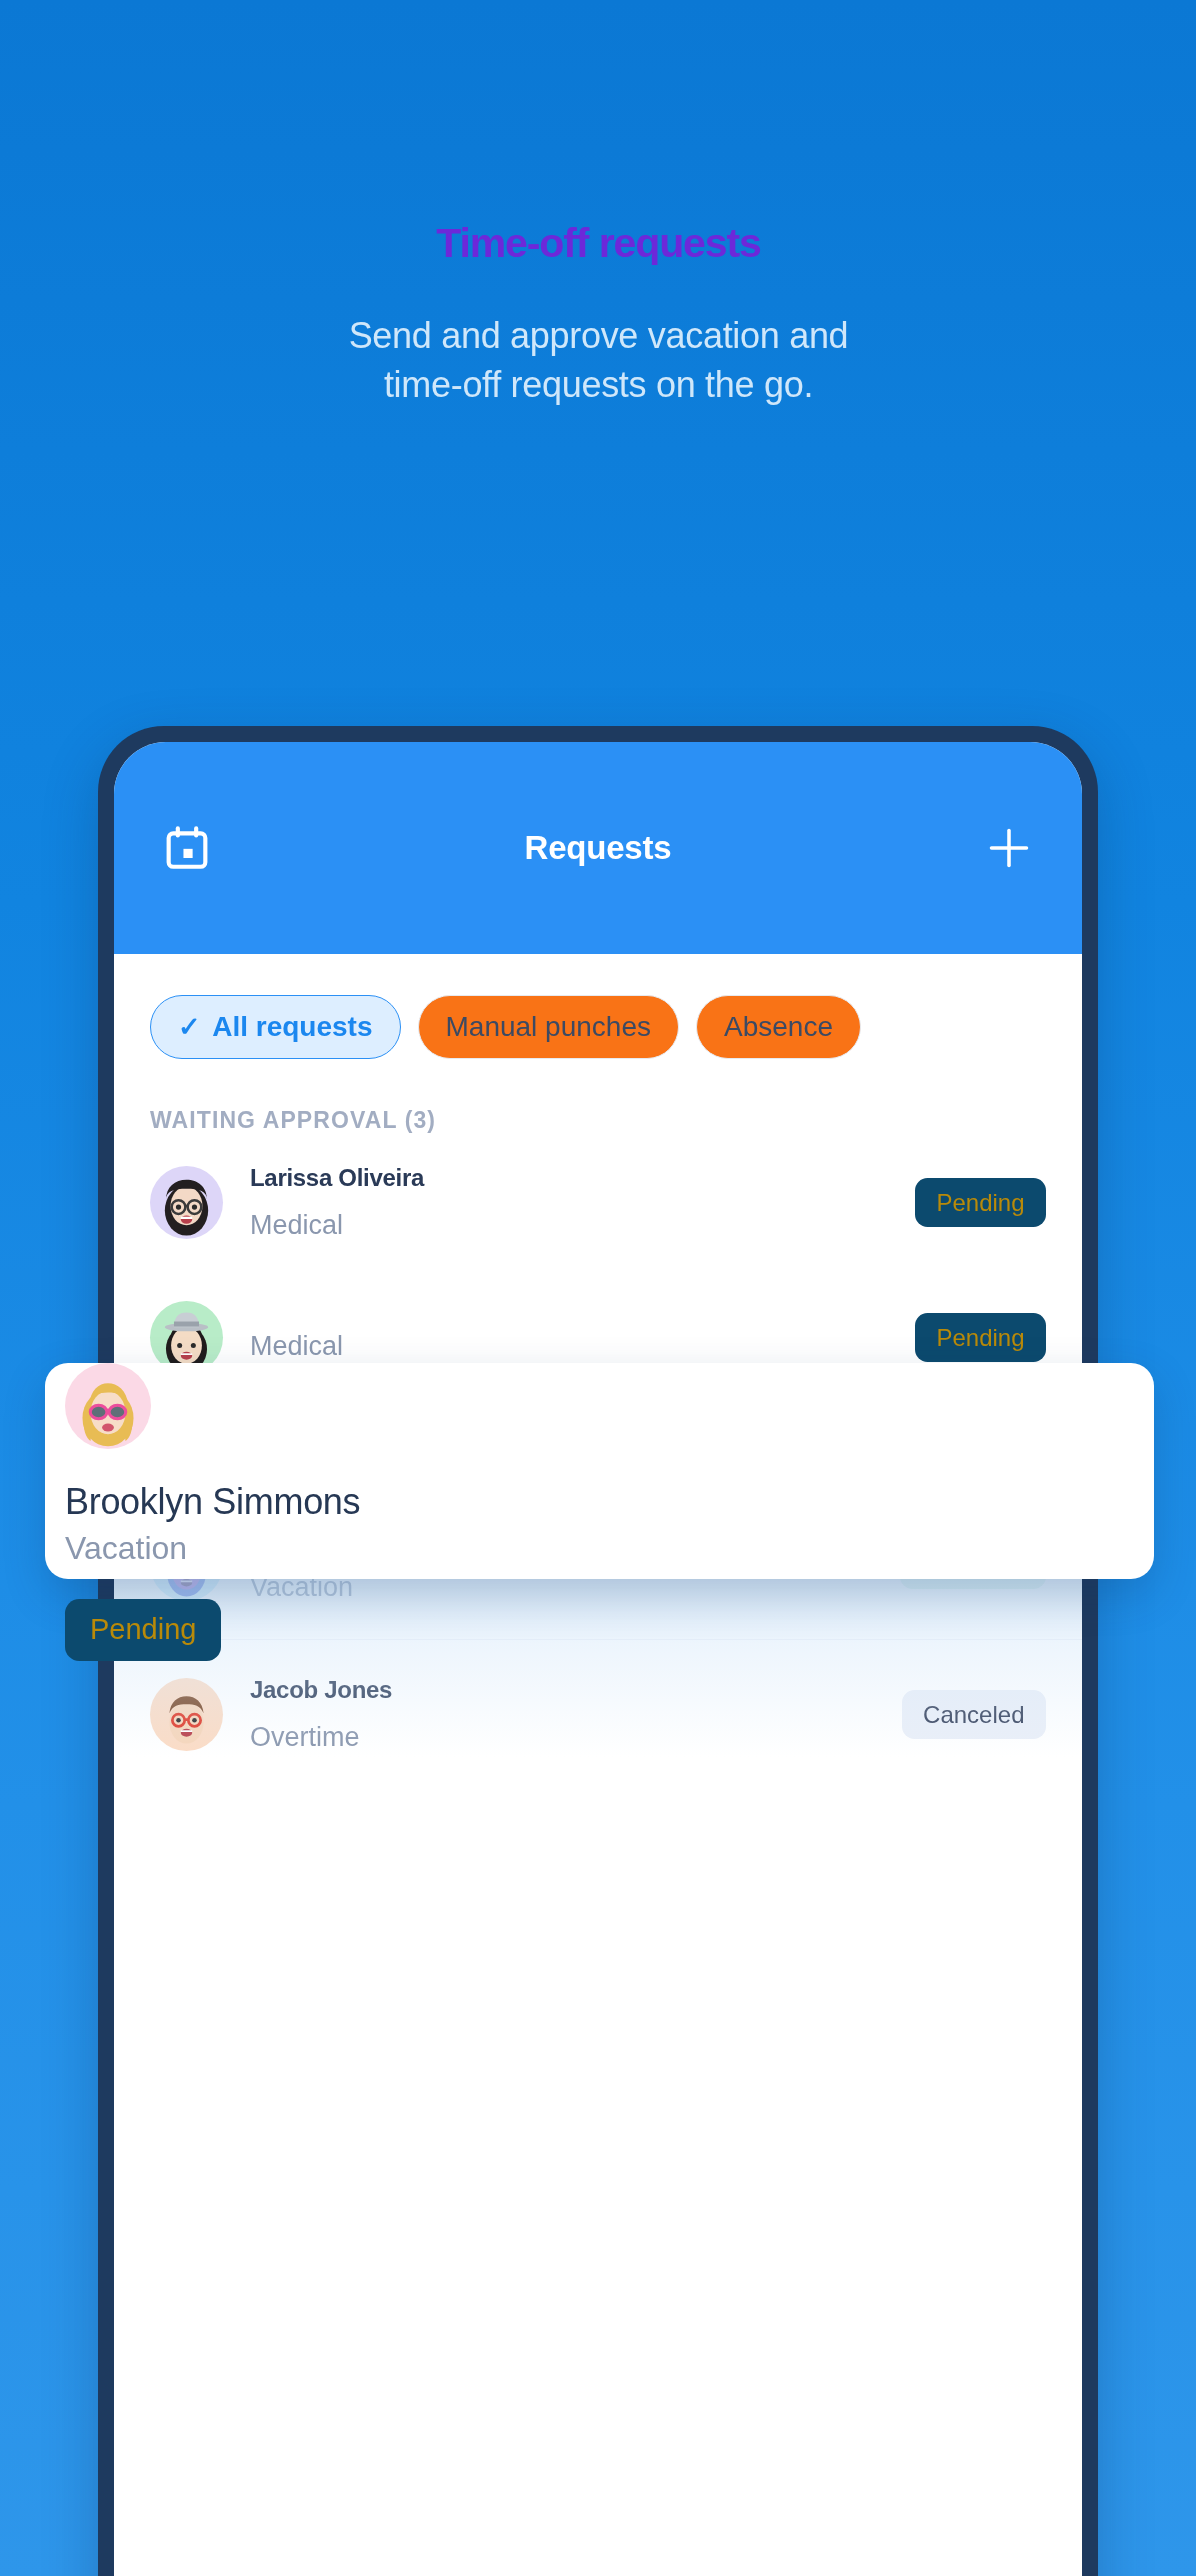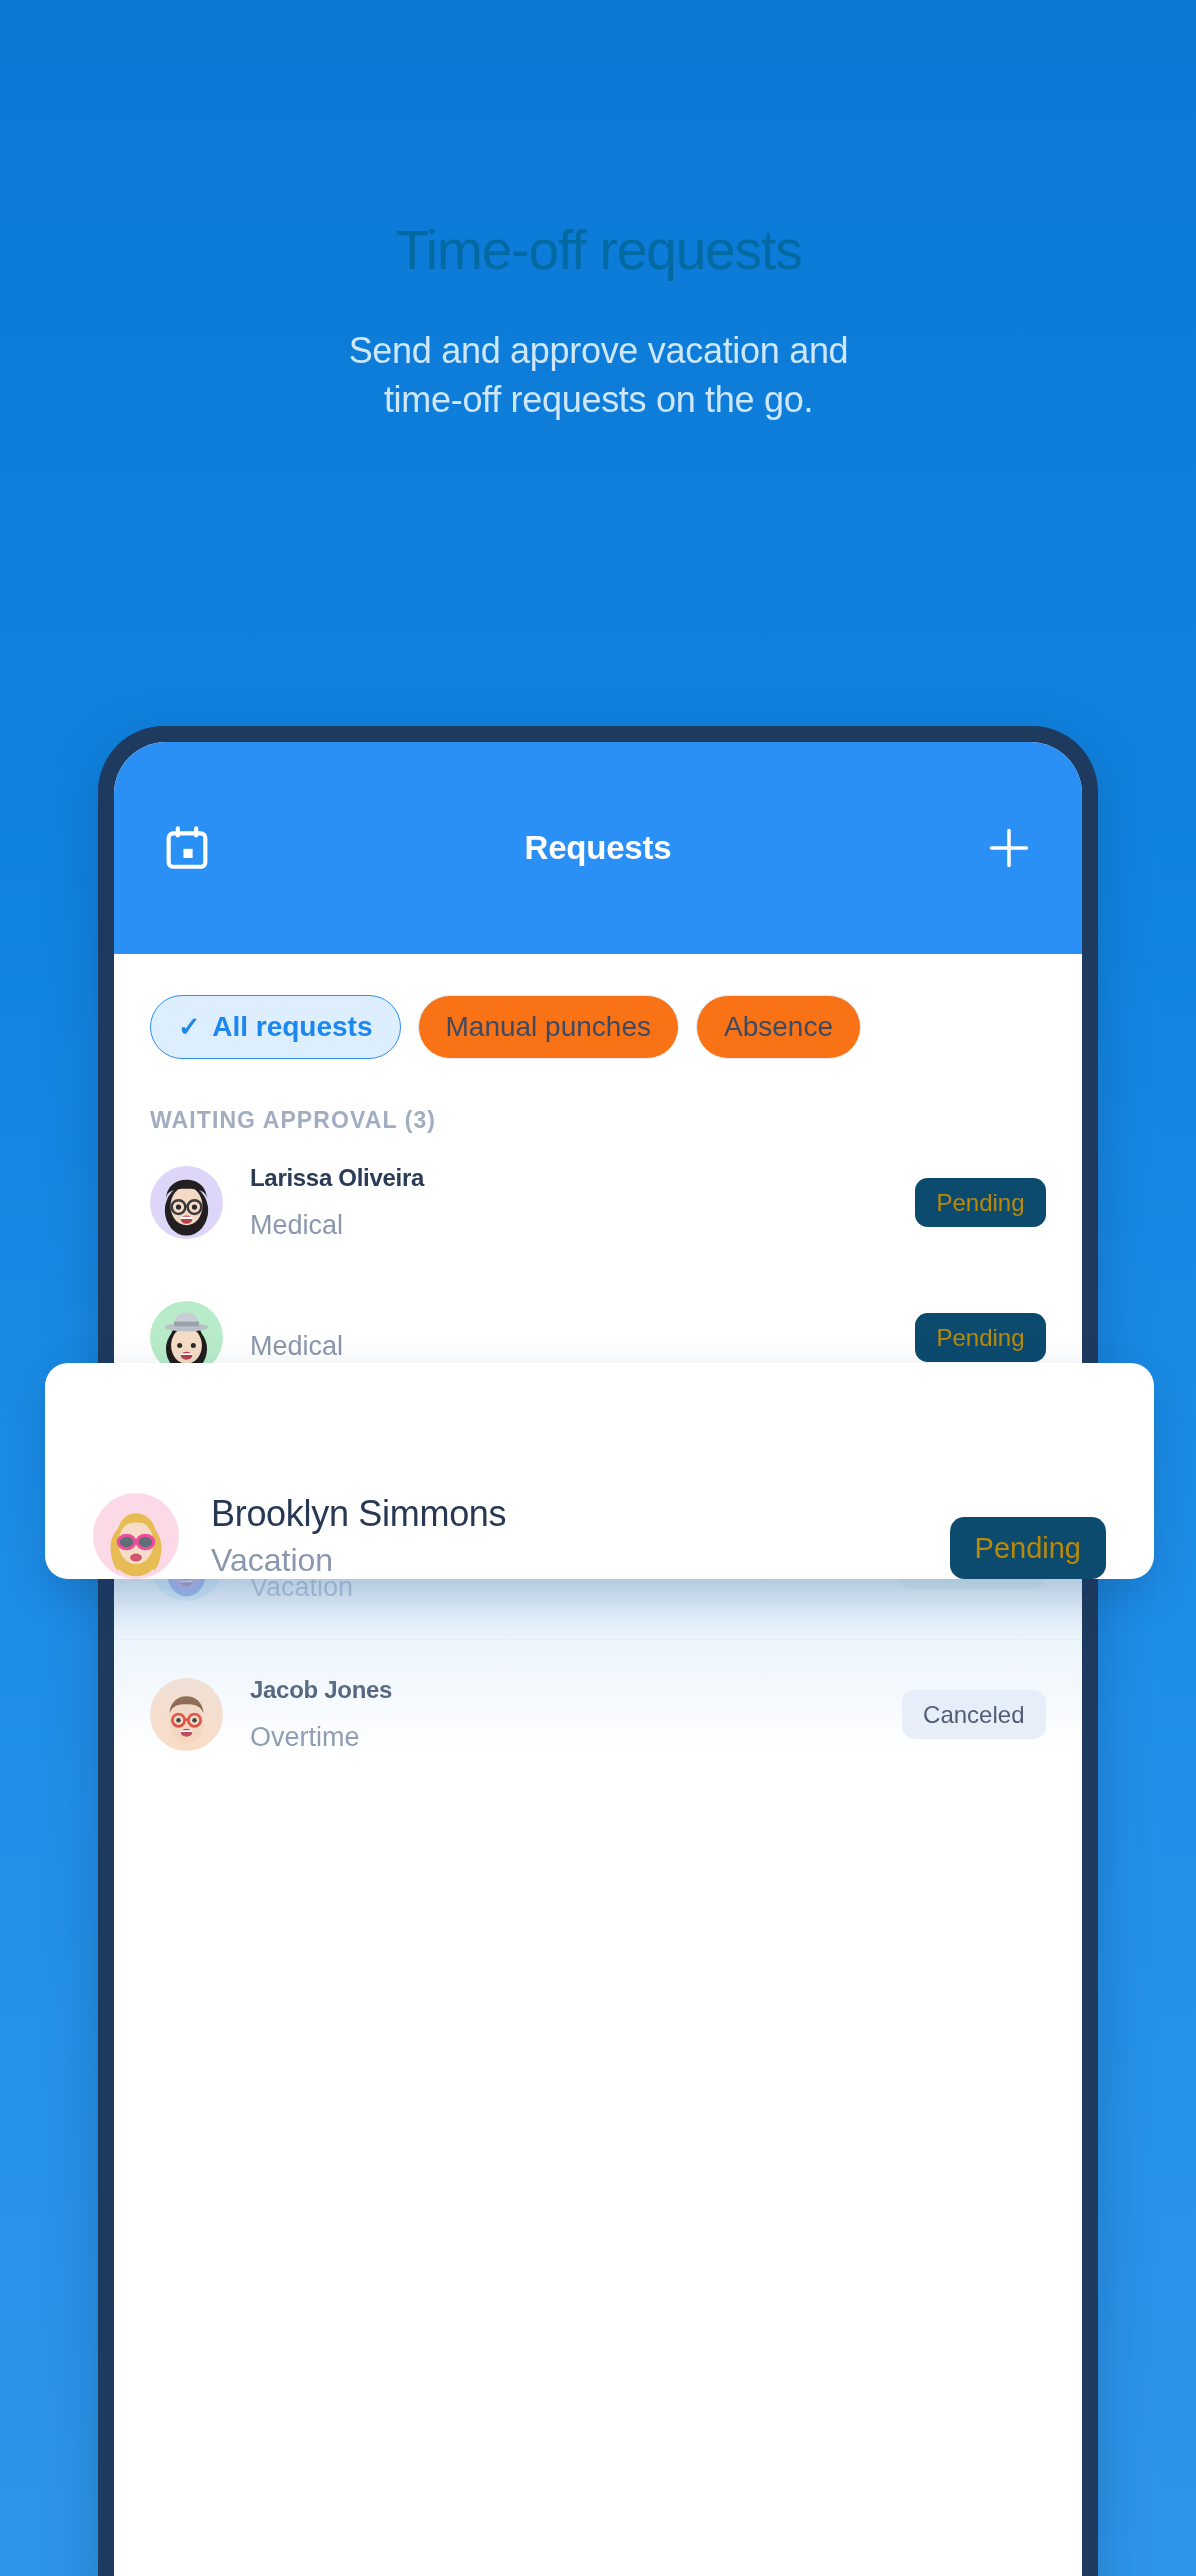--- a/index.html
+++ b/index.html
@@ -17,23 +17,23 @@
   }
 
   
   .promo {
     position: absolute;
     top: 0; left: 0; right: 0;
     padding-top: 222px;
     text-align: center;
   }
   .promo-title {
-    font-size: 55px;
-    font-weight: 400;
-    color: #0369a1;
+    font-size: 41px;
+    font-weight: 700;
+    color: #6d28d9;
     letter-spacing: -1.1px;
     line-height: 1.05;
   }
   .promo-sub {
     margin-top: 47px;
     font-size: 36px;
     font-weight: 500;
     color: #cfe7fa;
     line-height: 1.36;
     letter-spacing: -0.3px;
@@ -184,24 +184,25 @@
   .float-card {
     position: absolute;
     left: 45px;
     top: 1363px;
     width: 1109px;
     height: 216px;
     background: #ffffff;
     border-radius: 23px;
     box-shadow: 0 16px 41px rgba(12, 55, 105, 0.22);
     display: flex;
-    align-items: flex-end;
-    padding: 0 48px;
+    align-items: flex-start;
+    padding: 0 20px;
     gap: 32px;
     z-index: 10;
+    flex-direction: column;
   }
   .float-card .avatar { width: 86px; height: 86px; flex: 0 0 86px; }
   .float-card .row-name { font-size: 36px; font-weight: 400; color: #263854; }
   .float-card .row-type { font-size: 32px; margin-top: 7.2px; }
   .float-card .badge { font-size: 29px; padding: 14.3px 25px; border-radius: 14.3px; }
 </style>
 </head>
 <body>
 
 <div class="promo">

